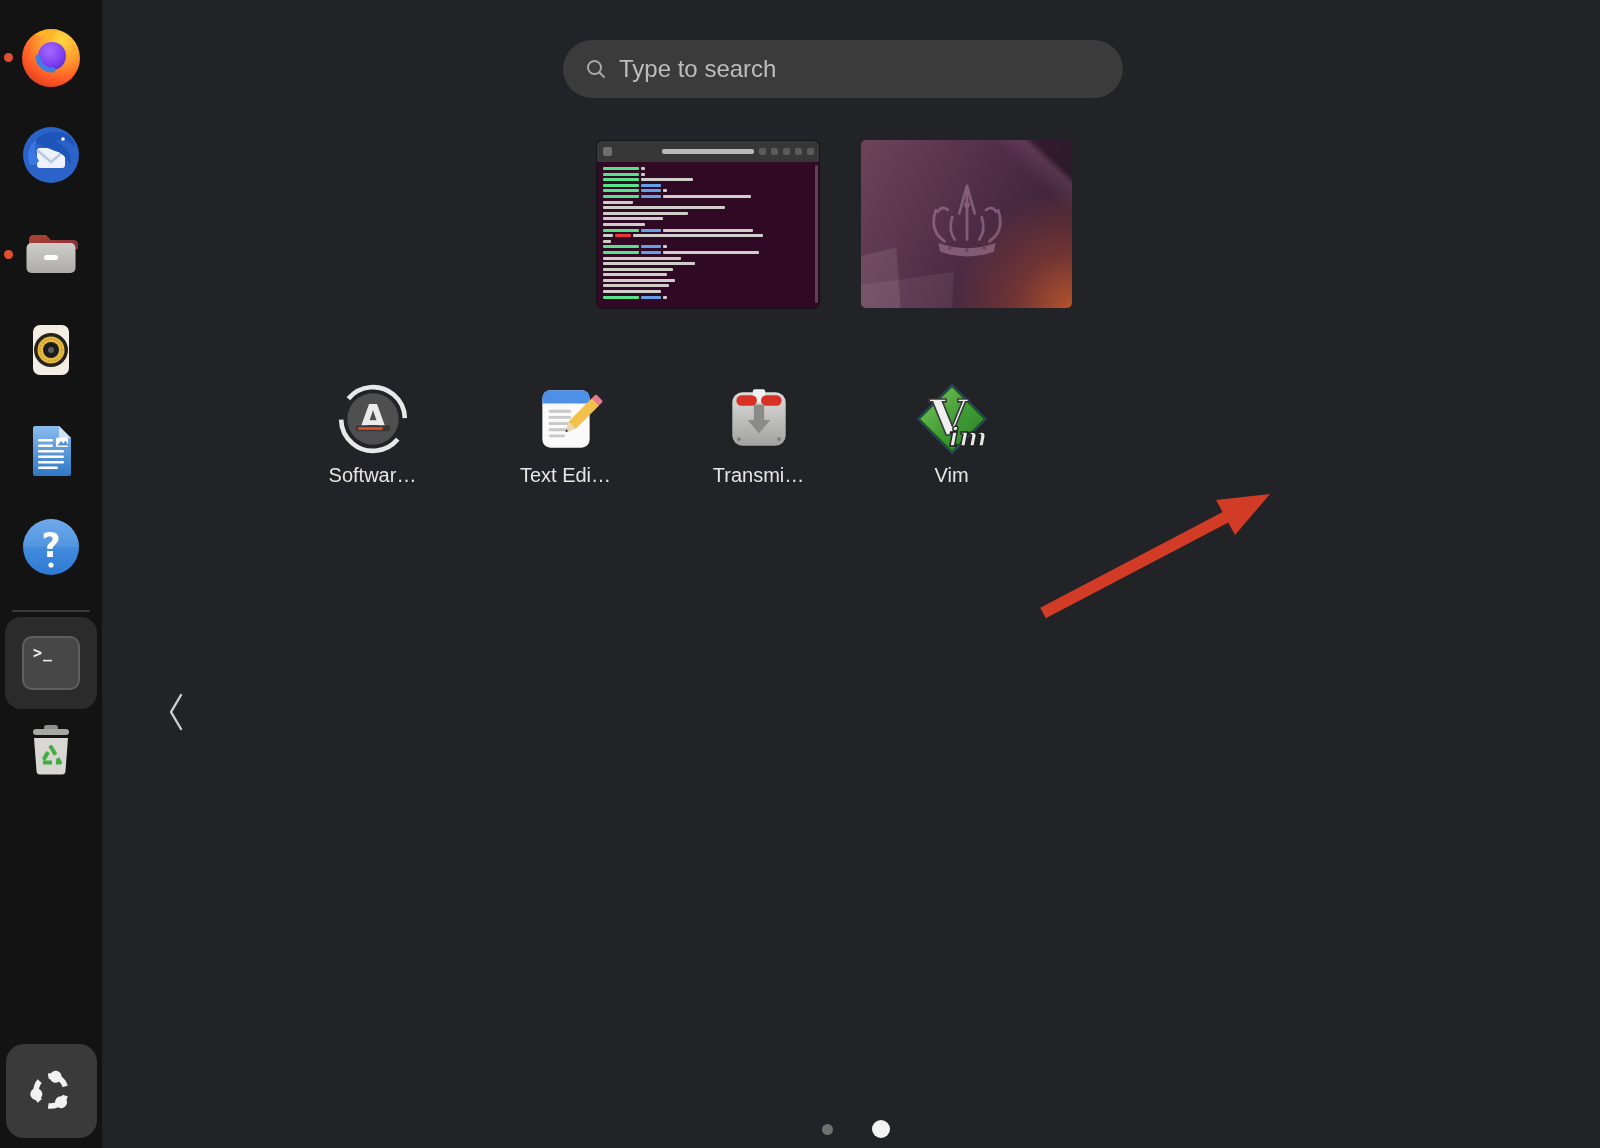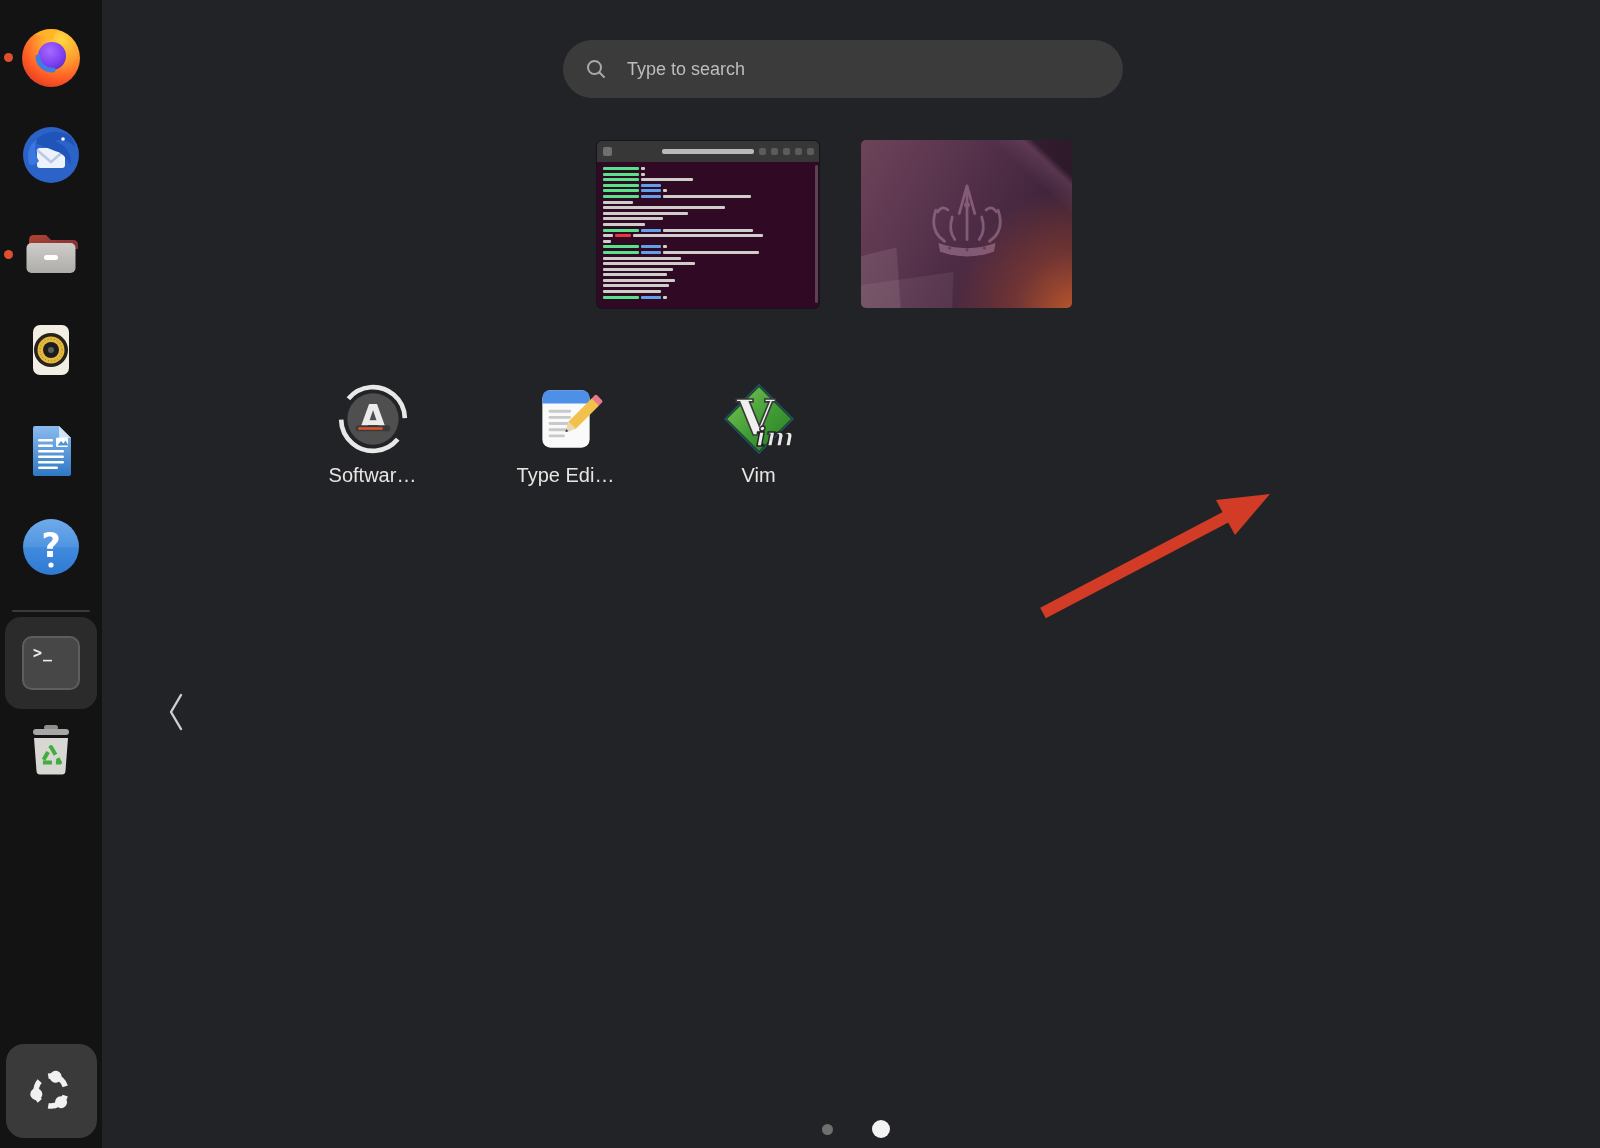--- a/index.html
+++ b/index.html
@@ -13,21 +13,21 @@
   .dock-tile{position:absolute;left:5px;width:92px;height:92px;background:#2b2b2b;border-radius:16px;cursor:pointer;}
   .dock-sep{position:absolute;left:12px;width:78px;height:2px;background:#3a3a3a;border-radius:1px;}
   .term-inner{position:absolute;left:17px;top:19px;width:58px;height:54px;background:#474747;border:2px solid #5e5e5e;border-radius:10px;box-sizing:border-box;}
   .term-inner span{position:absolute;left:9px;top:6px;color:#ececec;font-family:"DejaVu Sans Mono",monospace;font-weight:bold;font-size:15px;letter-spacing:1px;}
   .showapps-tile{position:absolute;left:6px;top:1044px;width:91px;height:94px;background:#3a3a3a;border-radius:18px;cursor:pointer;}
   .showapps-tile svg{position:absolute;left:13px;top:15px;}
 
   
   .search{position:absolute;left:563px;top:40px;width:560px;height:58px;background:#3b3b3b;border-radius:29px;display:flex;align-items:center;cursor:text;}
   .search svg{margin-left:22px;flex:none;}
-  .search .ph{margin-left:20px;font-size:18px;color:#bdbdbd;}
+  .search .ph{margin-left:12px;font-size:24px;color:#bdbdbd;}
 
   
   .ws-term{position:absolute;left:597px;top:141px;width:222px;height:167px;border-radius:5px;overflow:hidden;cursor:pointer;background:#300a24;box-shadow:0 0 0 1px rgba(0,0,0,.4);}
   .ws-titlebar{height:21px;background:#373737;position:relative;}
   .ws-titlebar .tabicon{position:absolute;left:6px;top:6px;width:9px;height:9px;border-radius:2px;background:#6f6f6f;}
   .ws-titlebar .title-blur{position:absolute;left:50%;top:8px;transform:translateX(-50%);width:92px;height:5px;border-radius:2px;background:#b9b9b9;filter:blur(.6px);}
   .ws-titlebar .ctrls{position:absolute;right:5px;top:7px;display:flex;gap:5px;}
   .ws-titlebar .ctrls i{width:7px;height:7px;border-radius:2px;background:#5c5c5c;}
   .ws-termbody{padding:5px 4px 0 6px;}
   .tline{display:flex;gap:2px;height:3px;margin-bottom:2.6px;}
@@ -363,23 +363,44 @@
         <rect x="19" y="45" width="22" height="2.8" rx="1.4"></rect>
         <rect x="19" y="51" width="16" height="2.8" rx="1.4"></rect>
       </g>
       <g transform="rotate(45 51 33)">
         <rect x="46" y="8" width="10" height="7" rx="2" fill="#e87a8a"></rect>
         <rect x="46" y="14" width="10" height="32" fill="#f2c14b"></rect>
         <path d="M46,46 h10 l-5,9 Z" fill="#e8d7b0"></path>
         <path d="M49.5,52.5 l1.5,2.5 1.5,-2.5 Z" fill="#333333"></path>
       </g>
     </svg>
-    <span class="app-label">Type Edi…</span>
-  </div>
-
+    <span class="app-label">Text Edi…</span>
+  </div>
+
+  <div class="app-tile">
+    <svg viewBox="0 0 72 72">
+      <defs>
+        <linearGradient id="tr" x1="0" y1="0" x2="0" y2="1">
+          <stop offset="0%" stop-color="#dcdcda"></stop>
+            <stop offset="100%" stop-color="#a2a2a0"></stop>
+        </linearGradient>
+      </defs>
+      <rect x="10" y="10" width="52" height="52" rx="10" fill="url(#tr)"></rect>
+      <rect x="30" y="7" width="12" height="13" rx="2" fill="#f2f2f0"></rect>
+      <rect x="14" y="13" width="20" height="10" rx="5" fill="#d93025"></rect>
+      <rect x="38" y="13" width="20" height="10" rx="5" fill="#d93025"></rect>
+      <g fill="#8b8b89">
+        <rect x="31" y="22" width="10" height="15"></rect>
+        <path d="M25,37 h22 l-11,13 Z"></path>
+      </g>
+      <circle cx="16.5" cy="55.5" r="1.8" fill="#7c7c7a"></circle>
+      <circle cx="55.5" cy="55.5" r="1.8" fill="#7c7c7a"></circle>
+    </svg>
+    <span class="app-label">Transmi…</span>
+  </div>
 
   <div class="app-tile">
     <svg viewBox="0 0 72 72">
       <defs>
         <linearGradient id="vg" x1="0" y1="0" x2="1" y2="1">
           <stop offset="0%" stop-color="#7ec85a"></stop>
             <stop offset="55%" stop-color="#3f9b34"></stop>
             <stop offset="100%" stop-color="#2c7a26"></stop>
         </linearGradient>
       </defs>

